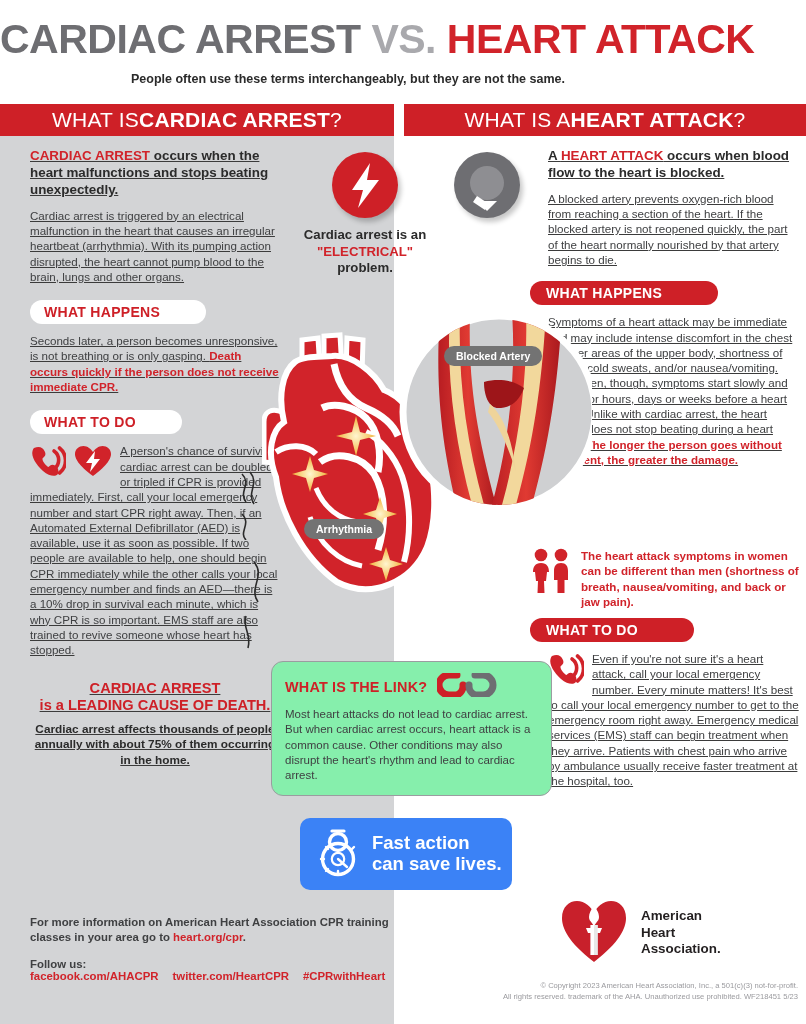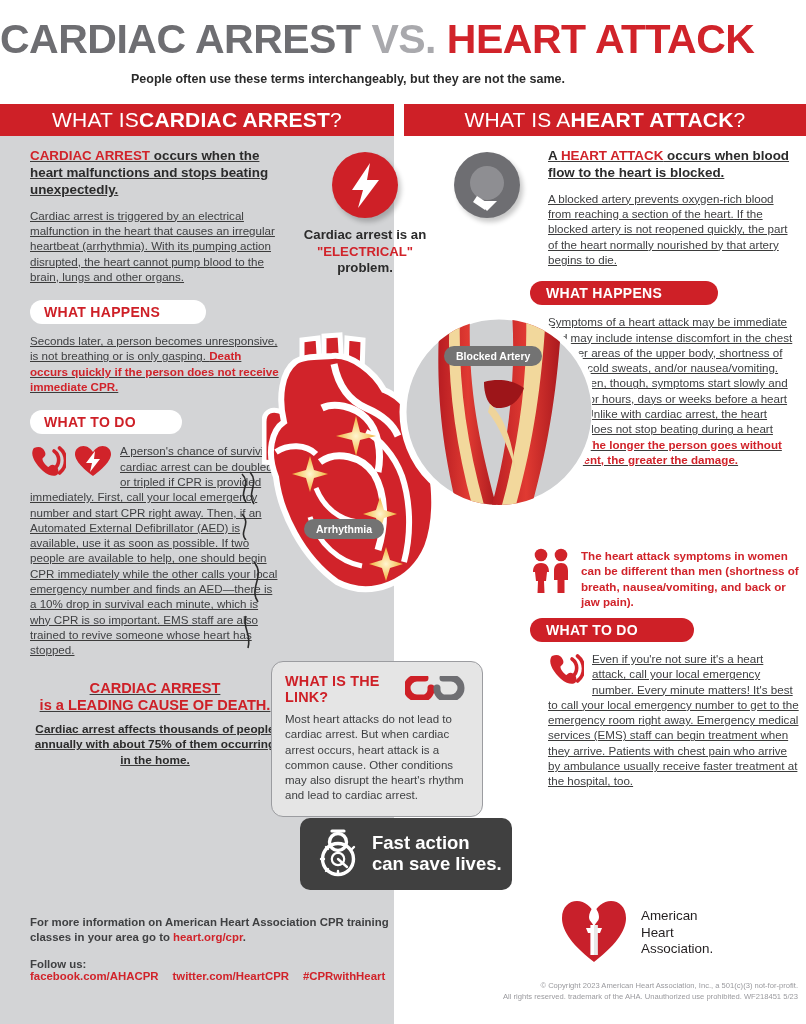--- a/index.html
+++ b/index.html
@@ -140,53 +140,53 @@
   
   #footer-left { position:absolute; left:30px; top:915px; width:360px; }
   .foot-p { font-size:11.4px; font-weight:bold; line-height:1.35; color:#3f4042; }
   .foot-p .red { color:#d1232a; }
   .foot-links { margin-top:12px; font-size:11.4px; font-weight:bold; color:#3f4042; }
   .foot-links .red { color:#d1232a; }
   .foot-links .spacer { display:inline-block; width:14px; }
 
   
   #link-card {
-    position:absolute; left:271px; top:661px; width:212px;
-    background:#e5e5e5; border:1.6px solid #9b9ca0; border-radius:12px;
+    position:absolute; left:271px; top:661px; width:281px;
+    background:#86efac; border:1.6px solid #9b9ca0; border-radius:12px;
     padding:11px 13px 12px 13px;
   }
   #link-head {
     color:#ce2027; font-weight:bold; font-size:14.4px; letter-spacing:0.2px;
     display:flex; align-items:center; gap:10px;
   }
   #link-body { font-size:11.5px; line-height:1.33; color:#3f4042; margin-top:7px; }
 
   
   #fast-banner {
     position:absolute; left:300px; top:818px; width:212px; height:72px;
-    background:#404040; border-radius:10px;
+    background:#3b82f6; border-radius:10px;
     display:flex; align-items:center; gap:10px; padding-left:14px;
   }
   #fast-text {
     color:#fff; font-weight:bold; font-size:18.5px; line-height:1.12;
   }
 
   
   #women-note {
     position:absolute; left:530px; top:548px; width:276px;
     display:flex; gap:9px; align-items:flex-start;
   }
   #women-text {
     color:#d1232a; font-weight:bold; font-size:11.6px; line-height:1.33;
   }
 
   
   #aha-logo { position:absolute; left:560px; top:898px; display:flex; align-items:center; gap:13px; }
   #aha-name {
-    font-size:13.4px; font-weight:normal; line-height:1.22; color:#231f20;
+    font-size:13.4px; font-weight:bold; line-height:1.22; color:#231f20;
     white-space:pre-line;
   }
   #copyright {
     position:absolute; left:406px; top:980px; width:392px;
     text-align:right; font-size:7.6px; line-height:1.45; color:#9a9a9e;
     white-space:pre-line;
   }
 
   
   .squiggle { position:absolute; color:#2b2b2b; }

